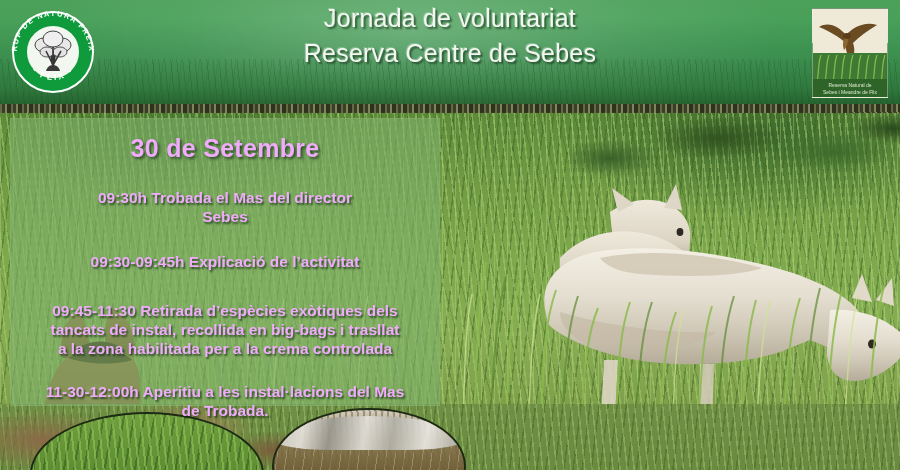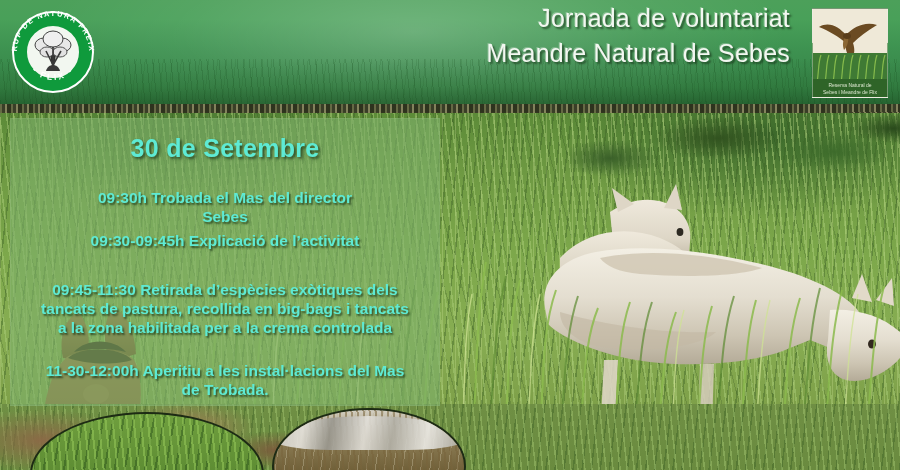--- a/index.html
+++ b/index.html
@@ -31,21 +31,21 @@
   }
   .header-divider{
     position:absolute;left:0;top:104px;width:900px;height:9px;
     background:
       repeating-linear-gradient(88deg,#6a6a46 0px,#6a6a46 2px,#3a3a26 2px,#3a3a26 5px,#8a8560 5px,#8a8560 7px,#2e2e1c 7px,#2e2e1c 11px);
     opacity:.92;
   }
 
   .titles{
     position:absolute;left:110px;top:2px;width:680px;height:100px;
-    display:flex;flex-direction:column;align-items:flex-end;justify-content:flex-start;
+    display:flex;flex-direction:column;align-items:center;justify-content:flex-start;
     text-align:center;
   }
   .t-line{
     color:#f3f7f1;font-weight:400;letter-spacing:.2px;line-height:1.0;
     text-shadow:2px 2px 2px rgba(20,45,20,.65), -1px -1px 0 rgba(255,255,255,.28);
     white-space:nowrap;
   }
   .t1{font-size:25px;padding-top:4px;}
   .t2{font-size:26px;padding-top:9px;}
   .t3{font-size:25px;padding-top:10px;}
@@ -102,34 +102,34 @@
 
   
   .panel{
     position:absolute;left:10px;top:118px;width:430px;height:288px;
     background:rgba(126,176,106,0.62);
     box-shadow:inset 0 0 0 1px rgba(255,255,255,0.06);
   }
   .panel-inner{
     position:relative;width:430px;height:288px;
     display:flex;flex-direction:column;align-items:center;
-    color:#5eead4;
+    color:#f0abfc;
     text-align:center;
   }
   .p-date{
     font-size:25px;font-weight:bold;margin-top:16px;letter-spacing:.3px;
     text-shadow:2px 2px 3px rgba(15,40,15,.70);
   }
   .p-block{
     font-size:15.5px;font-weight:bold;line-height:1.22;
     text-shadow:1.5px 1.5px 2px rgba(15,40,15,.72);
     width:410px;
   }
   .b1{margin-top:26px;}
-  .b2{margin-top:5px;}
+  .b2{margin-top:26px;}
   .b3{margin-top:30px;}
   .b4{margin-top:25px;}
 
   
   .inset{
     position:absolute;overflow:hidden;
     border:2px solid #1d2b14;
     border-radius:50%;
   }
   .inset-left{
@@ -297,21 +297,21 @@
   <div class="inset inset-left"></div>
   <div class="inset inset-right">
     <div class="bag-fabric"></div>
   </div>
 
   <div class="header">
     <div class="header-grass"></div>
 
     <div class="titles">
       <div class="t-line t1">Jornada de voluntariat</div>
-      <div class="t-line t3">Meandre Natural de Sebes</div>
+      <div class="t-line t3">Reserva Centre de Sebes</div>
     </div>
   </div>
   <div class="header-divider"></div>
 
   <div class="logo-left">
     <svg width="94" height="94" viewBox="0 0 94 94">
       <defs>
         <path id="arcTop" d="M 47,47 m -36,0 a 36,36 0 1,1 72,0" fill="none"></path>
         <path id="arcBot" d="M 47,47 m -28,0 a 28,28 0 1,0 56,0" fill="none"></path>
       </defs>
@@ -377,21 +377,21 @@
         <div>09:30h Trobada el Mas del director</div>
         <div>Sebes</div>
       </div>
 
       <div class="p-block b2">
         <div>09:30-09:45h Explicació de l’activitat</div>
       </div>
 
       <div class="p-block b3">
         <div>09:45-11:30  Retirada d’espècies exòtiques dels</div>
-        <div>tancats de pastura, recollida en big-bags i tancats</div>
+        <div>tancats de instal, recollida en big-bags i trasllat</div>
         <div>a la zona habilitada per a la crema controlada</div>
       </div>
 
       <div class="p-block b4">
         <div>11-30-12:00h Aperitiu a les instal·lacions del Mas</div>
         <div>de Trobada.</div>
       </div>
     </div>
   </div>
 

